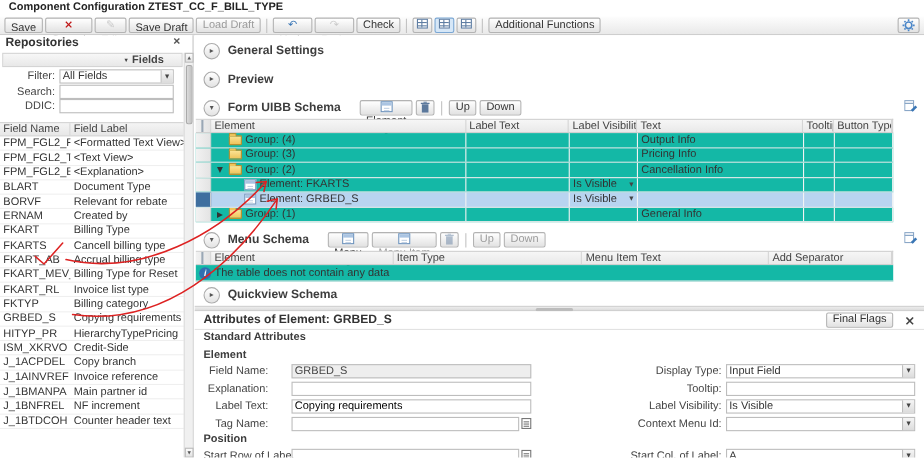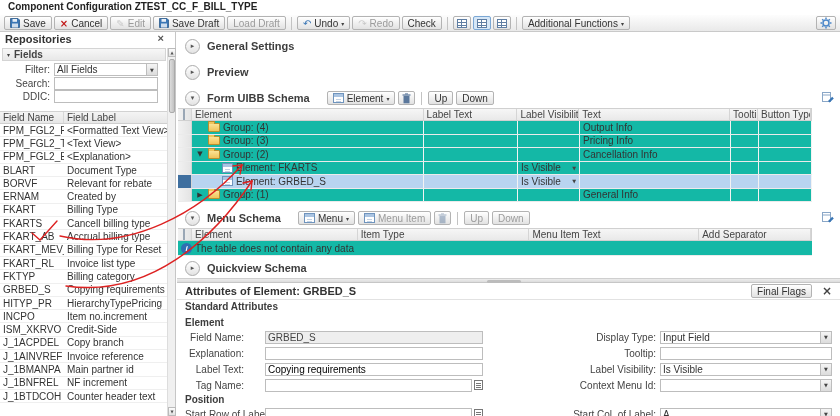--- a/index.html
+++ b/index.html
@@ -9,21 +9,21 @@
   #app { position:relative; width:840px; height:416px; background:#fff; }
 
   
   .titlebar { position:absolute; left:0; top:0; width:840px; height:15px; }
   .titlebar span { position:absolute; left:8px; top:1px; font-size:10px; font-weight:bold; color:#222; }
   .toolbar { position:absolute; left:0; top:15px; width:840px; height:17px;
     background:linear-gradient(#fdfdfd,#e9e9e9); border-bottom:1px solid #c9c9c9;
     display:flex; align-items:center; padding:0 4px; gap:2px; }
   .btn { display:inline-flex; align-items:center; gap:3px; height:14px; padding:0 5px;
     border:1px solid #b3b3b3; border-radius:2px; background:linear-gradient(#fff,#e2e2e2);
-    font-size:10px; color:#333; white-space:nowrap; cursor:default; }
+    font-size:10px; color:#333; white-space:nowrap; cursor:default;flex-direction:column; }
   .btn.disabled { color:#9b9b9b; }
   .btn.disabled svg, .btn.disabled .g { opacity:.45; }
   .btn.active { background:#d6e7f7; border-color:#7ba7d4; }
   .btn-ic { padding:0 3px; }
   .sep { width:1px; height:13px; background:#c3c3c3; margin:0 3px; }
   .spacer { flex:1; }
   .dd { font-size:6px; color:#444; }
   .red { color:#c01818; font-weight:bold; }
   .blue { color:#3a76b5; }
   .grid-ic { width:10px; height:9px; border:1px solid #5f7ea3; background:#fff; position:relative; display:inline-block; }
@@ -31,21 +31,21 @@
   .grid-ic::after { content:''; position:absolute; top:0; bottom:0; left:3px; width:1px; background:#5f7ea3; }
 
   
   .lpanel { position:absolute; left:0; top:32px; width:176px; height:384px;
     border-right:1px solid #c6c6c6; background:#fff; }
   .lhead { position:absolute; left:0; top:0; width:176px; height:15px; }
   .lhead .t { position:absolute; left:5px; top:1px; font-weight:bold; font-size:11px; color:#333; }
   .lclose { position:absolute; right:12px; top:0px; font-size:11px; font-weight:bold; color:#555; cursor:default; }
   .fieldsbar { position:absolute; left:2px; top:16px; width:164px; height:13px;
     background:linear-gradient(#f7f7f7,#e8e8e8); border:1px solid #d4d4d4;
-    display:flex; align-items:center; gap:4px; padding:0 4px; }
+    display:flex; align-items:center; gap:4px; padding:0 16px;justify-content:flex-end; }
   .fieldsbar .t { font-weight:bold; color:#444; }
   .fieldsbar .a { font-size:6px; color:#444; }
   .frow { position:absolute; left:2px; width:164px; height:13px; display:flex; align-items:center; }
   .frow .lab { width:52px; text-align:right; padding-right:4px; color:#444; }
   .inp { height:13px; border:1px solid #bdbdbd; background:#fff; font:inherit; padding:0 2px; width:104px; }
   .combo { height:13px; border:1px solid #bdbdbd; background:#fff; display:inline-flex; align-items:center; width:104px; }
   .combo .v { flex:1; padding:0 2px; overflow:hidden; white-space:nowrap; }
   .combo .arr { width:11px; align-self:stretch; border-left:1px solid #bdbdbd;
     background:linear-gradient(#f5f5f5,#dcdcdc); display:flex; align-items:center; justify-content:center; font-size:5px; color:#444; }
   .lthead { position:absolute; left:0; top:79px; width:168px; height:13px; display:flex;
@@ -287,24 +287,20 @@
           <div class="lc1">FKTYP</div>
           <div class="lc2">Billing category</div>
         </div>
       <div class="lrow">
           <div class="lc1">GRBED_S</div>
           <div class="lc2">Copying requirements</div>
         </div>
       <div class="lrow">
           <div class="lc1">HITYP_PR</div>
           <div class="lc2">HierarchyTypePricing</div>
-        </div>
-      <div class="lrow">
-          <div class="lc1">INCPO</div>
-          <div class="lc2">Item no.increment</div>
         </div>
       <div class="lrow">
           <div class="lc1">ISM_XKRVO</div>
           <div class="lc2">Credit-Side</div>
         </div>
       <div class="lrow">
           <div class="lc1">J_1ACPDEL</div>
           <div class="lc2">Copy branch</div>
         </div>
       <div class="lrow">

